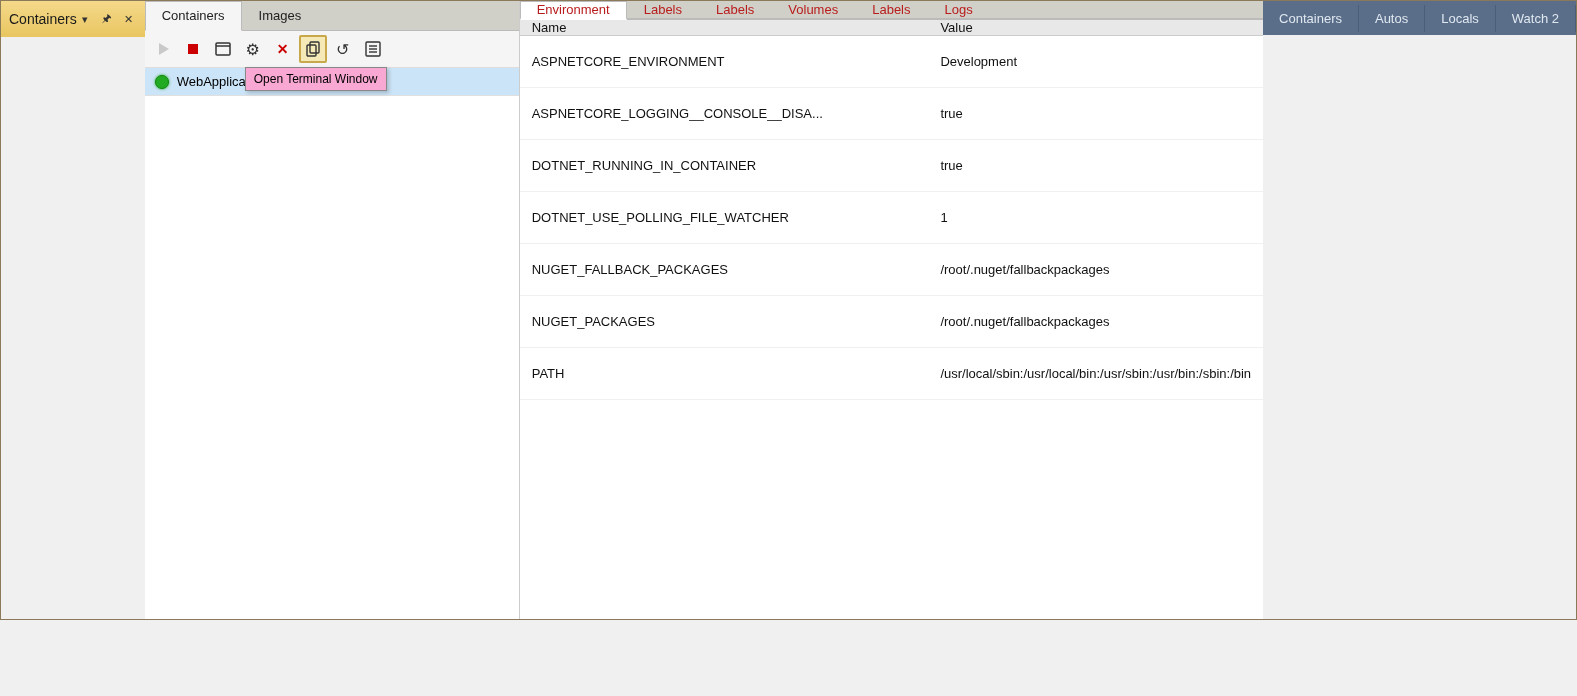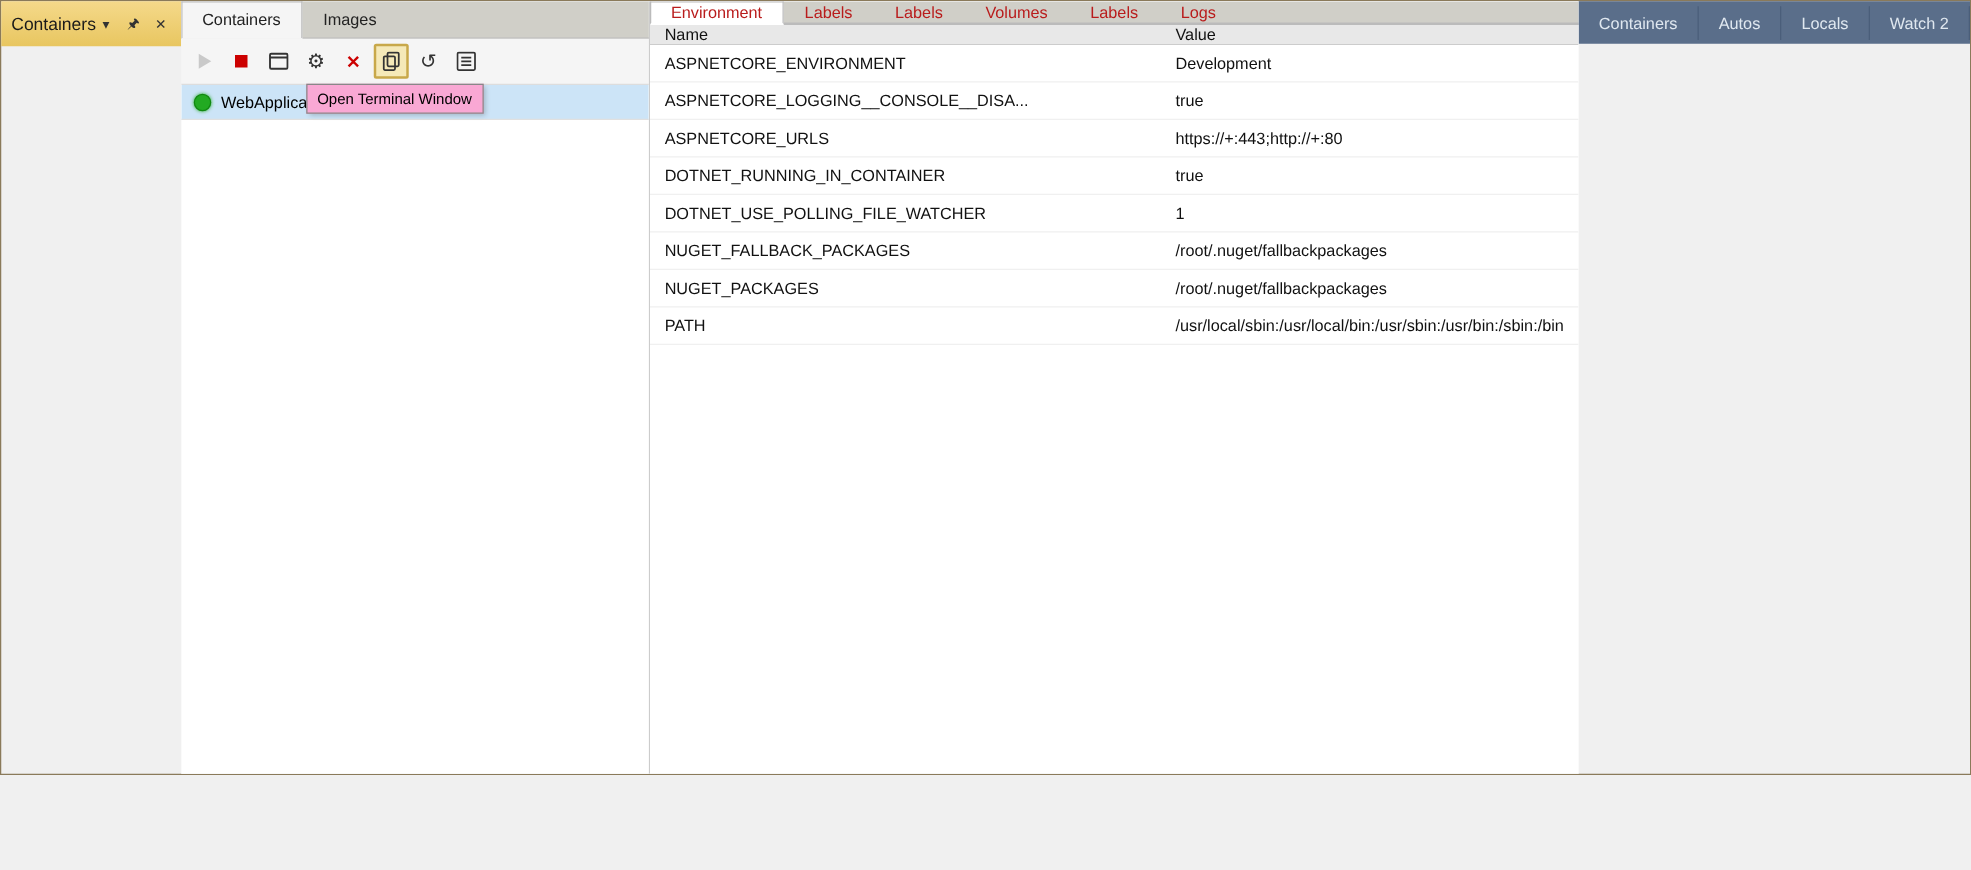--- a/index.html
+++ b/index.html
@@ -242,21 +242,21 @@
       background: #e8e8e8;
       border-bottom: 1px solid #ccc;
       font-weight: normal;
       color: #111;
       font-size: 13px;
       position: sticky;
       top: 0;
     }
 
     .env-table td {
-      padding: 7px 12px;
+      padding: 18px 12px;
       border-bottom: 1px solid #f0f0f0;
       font-size: 13px;
       color: #111;
       vertical-align: top;
     }
 
     .col-name {
       width: 420px;
     }
 
@@ -375,24 +375,20 @@
             <tbody id="env-tbody">
             <tr>
                   <td>ASPNETCORE_ENVIRONMENT</td>
                   <td>Development</td>
                 </tr>
                 <tr>
                   <td>ASPNETCORE_LOGGING__CONSOLE__DISA...</td>
                   <td>true</td>
                 </tr>
                 <tr>
-                  <td>ASPNETCORE_URLS</td>
-                  <td>https://+:443;http://+:80</td>
-                </tr>
-                <tr>
                   <td>DOTNET_RUNNING_IN_CONTAINER</td>
                   <td>true</td>
                 </tr>
                 <tr>
                   <td>DOTNET_USE_POLLING_FILE_WATCHER</td>
                   <td>1</td>
                 </tr>
                 <tr>
                   <td>NUGET_FALLBACK_PACKAGES</td>
                   <td>/root/.nuget/fallbackpackages</td>

